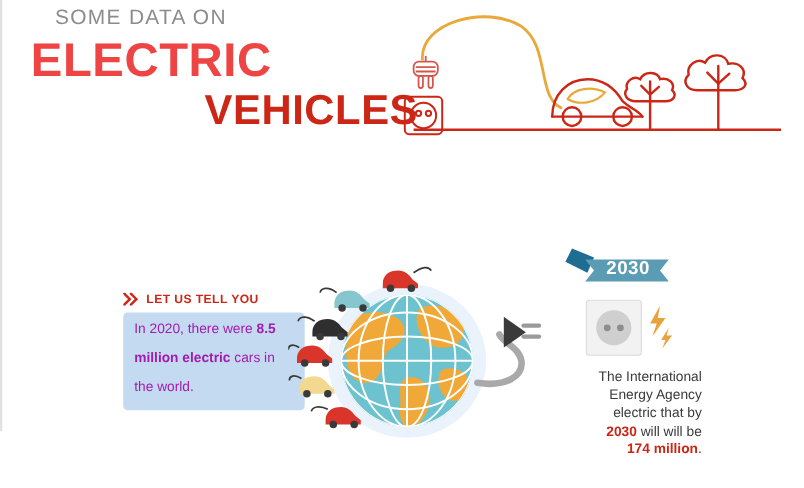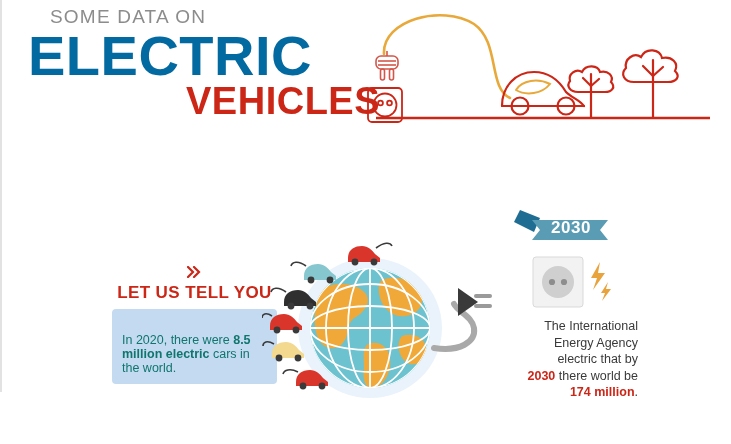--- a/index.html
+++ b/index.html
@@ -15,52 +15,52 @@
 
   
   #title-block{position:absolute;left:0;top:0;width:420px;height:135px;}
   #kicker{
     position:absolute;left:30px;top:6px;
     font-size:19px;letter-spacing:1.2px;color:#8c8c8c;
     font-weight:400;white-space:nowrap;margin-left:20px;
   }
   #title-electric{
     position:absolute;left:28px;top:34px;
-    font-size:56px;line-height:43px;font-weight:bold;
-    color:#0369a1;letter-spacing:0.5px;white-space:nowrap;
+    font-size:43px;line-height:43px;font-weight:bold;
+    color:#ef4444;letter-spacing:0.5px;white-space:nowrap;
   }
   #title-vehicles{
     position:absolute;left:186px;top:82px;
     font-size:38px;line-height:38px;font-weight:bold;
     color:#cc2617;letter-spacing:0.5px;white-space:nowrap;
   }
   #socket-title-icon{position:absolute;left:365px;top:86px;width:40px;height:38px;}
   #plug-title-icon{position:absolute;left:366px;top:50px;width:42px;height:40px;}
   #hero-scene{position:absolute;left:370px;top:2px;width:361px;height:130px;}
 
   
   #globe-scene{position:absolute;left:262px;top:240px;width:250px;height:175px;}
 
   
   #callout{position:absolute;left:112px;top:266px;width:165px;}
   #callout-heading{
     display:flex;align-items:center;gap:5px;
-    color:#cc2617;font-weight:bold;font-size:17px;
-    letter-spacing:0.4px;margin-bottom:6px;flex-direction:column;
+    color:#cc2617;font-weight:bold;font-size:11px;
+    letter-spacing:0.4px;margin-bottom:6px;
   }
   #chev-icon{display:block;width:16px;height:12px;}
   #callout-box{
     background:#c3daf0;border-radius:4px;
-    padding:24px 10px 9px 10px;
-    color:#0f766e;font-size:12.5px;line-height:14px;
+    padding:2px 10px 9px 10px;
+    color:#a21caf;font-size:12.5px;line-height:26px;
   }
   #callout-box b{font-weight:bold;}
 
   
-  #forecast{position:absolute;left:500px;top:208px;width:140px;}
+  #forecast{position:absolute;left:500px;top:224px;width:140px;}
   #banner{position:relative;width:100px;height:42px;margin:0 0 6px 10px;}
   #banner-label{
     position:absolute;left:30px;top:10px;width:62px;
     text-align:center;color:#ffffff;font-weight:bold;
     font-size:17px;line-height:20px;letter-spacing:0.5px;
   }
   #socket-row{position:relative;height:62px;margin-left:10px;}
   #wall-socket{position:absolute;left:22px;top:0;width:52px;height:52px;}
   #bolts{position:absolute;left:78px;top:6px;width:26px;height:40px;}
   #forecast-text{
@@ -234,18 +234,18 @@
       <svg id="bolts" viewBox="0 0 26 40">
         <path d="M 12 0 L 3 16 L 9 16 L 5 28 L 17 11 L 10 11 Z" fill="#e8a33d"></path>
         <path d="M 20 20 L 13 31 L 17 31 L 14 39 L 23 27 L 18 27 Z" fill="#e8a33d"></path>
       </svg>
     </div>
 
     <div id="forecast-text">
       <span>The International</span><br>
       <span>Energy Agency</span><br>
       <span>electric that by</span><br>
-      <span class="red">2030</span><span> there world be</span><br>
+      <span class="red">2030</span><span> will will be</span><br>
       <span class="red">174 million</span><span>.</span>
     </div>
   </div>
 
 </div>
 
 </body></html>

